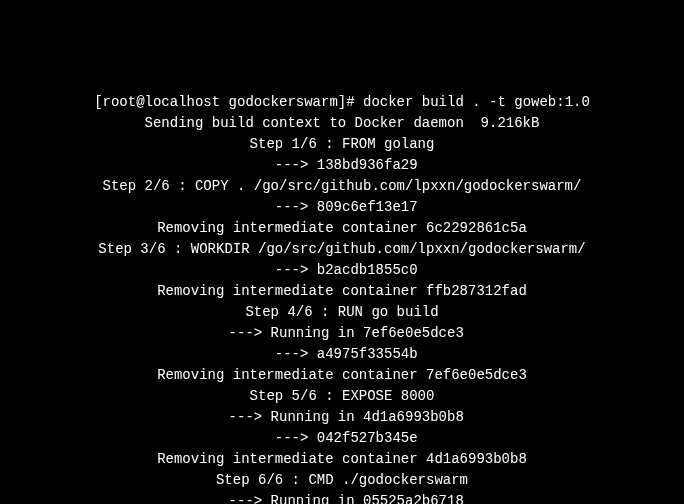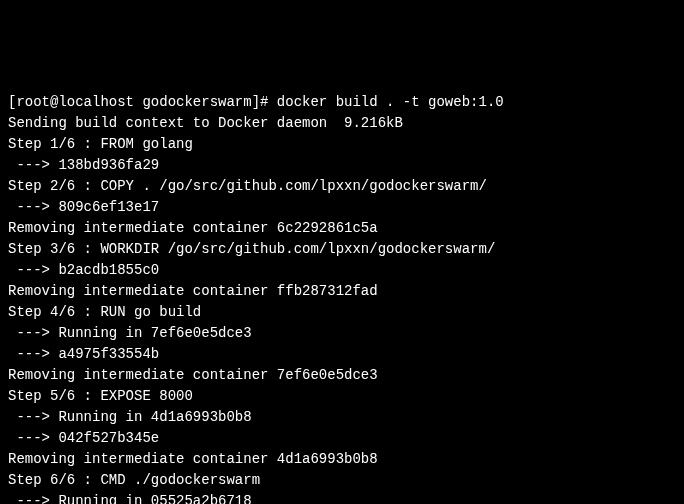--- a/index.html
+++ b/index.html
@@ -11,20 +11,21 @@
       font-size: 14px;
       line-height: 1.5;
       width: 684px;
       height: 504px;
       box-sizing: border-box;
       white-space: pre;
       overflow: hidden;
     }
     .line {
       display: block;
+      text-align: center;
     }
   </style>
 </head>
 <body>
 
 
 
 <div><span class="line">[root@localhost godockerswarm]# docker build . -t goweb:1.0</span><span class="line">Sending build context to Docker daemon  9.216kB</span><span class="line">Step 1/6 : FROM golang</span><span class="line"> ---&gt; 138bd936fa29</span><span class="line">Step 2/6 : COPY . /go/src/github.com/lpxxn/godockerswarm/</span><span class="line"> ---&gt; 809c6ef13e17</span><span class="line">Removing intermediate container 6c2292861c5a</span><span class="line">Step 3/6 : WORKDIR /go/src/github.com/lpxxn/godockerswarm/</span><span class="line"> ---&gt; b2acdb1855c0</span><span class="line">Removing intermediate container ffb287312fad</span><span class="line">Step 4/6 : RUN go build</span><span class="line"> ---&gt; Running in 7ef6e0e5dce3</span><span class="line"> ---&gt; a4975f33554b</span><span class="line">Removing intermediate container 7ef6e0e5dce3</span><span class="line">Step 5/6 : EXPOSE 8000</span><span class="line"> ---&gt; Running in 4d1a6993b0b8</span><span class="line"> ---&gt; 042f527b345e</span><span class="line">Removing intermediate container 4d1a6993b0b8</span><span class="line">Step 6/6 : CMD ./godockerswarm</span><span class="line"> ---&gt; Running in 05525a2b6718</span></div>
 
 

